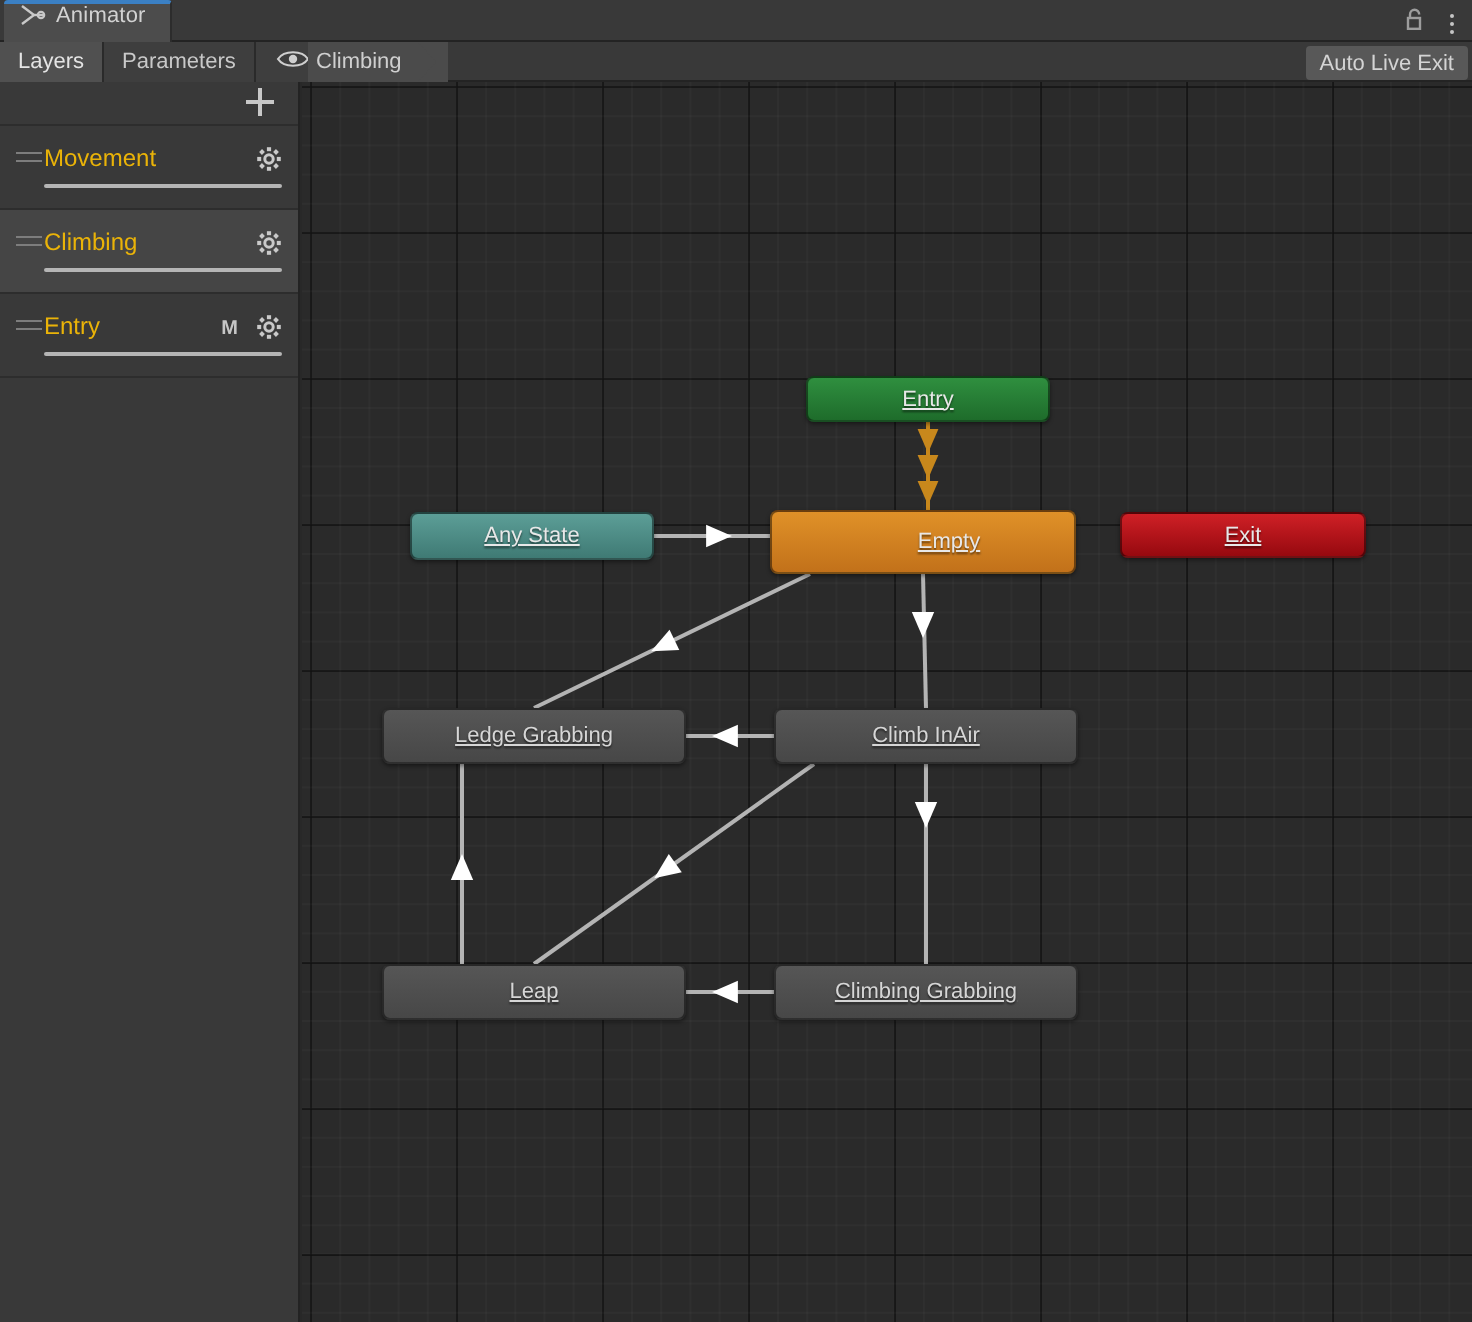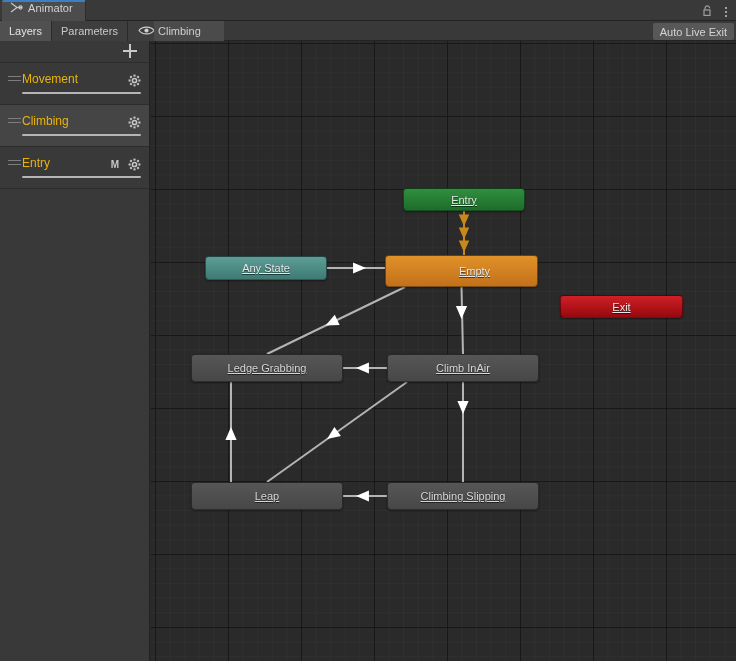--- a/index.html
+++ b/index.html
@@ -149,21 +149,21 @@
     font-size: 11px; color: #e8e8e8;
     text-shadow: 0 1px 1px rgba(0,0,0,.55);
     border: 1px solid rgba(0,0,0,.45);
     box-shadow: 0 1px 2px rgba(0,0,0,.45);
     white-space: nowrap;
     text-decoration: underline;
   }
   .node.green  { background: linear-gradient(to bottom, #2f8f3f 0%, #1e6c2b 100%); }
   .node.orange { background: linear-gradient(to bottom, #e09128 0%, #c2711a 100%); }
   .node.teal   { background: linear-gradient(to bottom, #5c9e97 0%, #3f7a74 100%); }
-  .node.red    { background: linear-gradient(to bottom, #cf2026 0%, #96090f 100%); margin-top: 39px; }
+  .node.red    { background: linear-gradient(to bottom, #cf2026 0%, #96090f 100%); }
   .node.gray   { background: linear-gradient(to bottom, #565656 0%, #474747 100%); color:#d6d6d6; }
 </style>
 </head>
 <body>
 
 <div id="root">
 
   <div class="tabstrip">
     <div class="win-tab">
       <span class="ico">
@@ -331,18 +331,18 @@
         <div class="node gray" style="left: 40px; top: 313px; width: 152px; height: 28px;">
           <span>Ledge Grabbing</span>
         </div>
         <div class="node gray" style="left: 236px; top: 313px; width: 152px; height: 28px;">
           <span>Climb InAir</span>
         </div>
         <div class="node gray" style="left: 40px; top: 441px; width: 152px; height: 28px;">
           <span>Leap</span>
         </div>
         <div class="node gray" style="left: 236px; top: 441px; width: 152px; height: 28px;">
-          <span>Climbing Slipping</span>
+          <span>Climbing Grabbing</span>
         </div>
       </div>
   </div>
 
 </div>
 
 </body></html>

